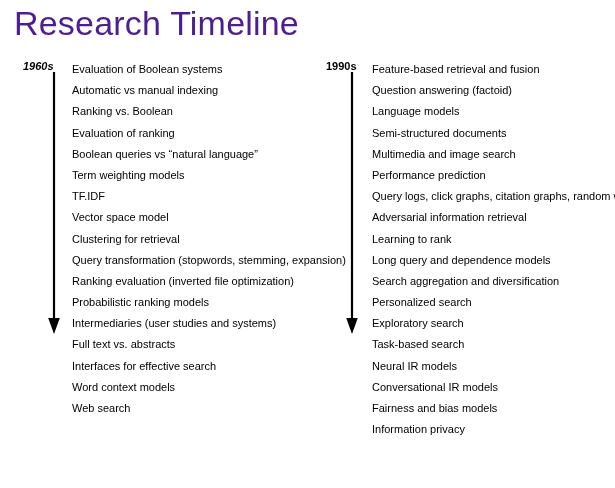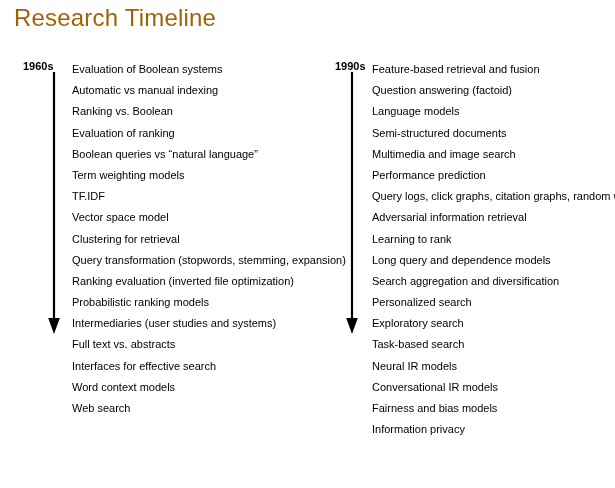--- a/index.html
+++ b/index.html
@@ -17,45 +17,45 @@
   }
   .slide {
     position: relative;
     width: 615px;
     height: 488px;
   }
   .title {
     position: absolute;
     left: 14px;
     top: 4px;
-    font-size: 24px;
+    font-size: 34px;
     font-weight: 400;
     letter-spacing: 0.2px;
-    color: #a16207;
+    color: #4c1d95;
     white-space: nowrap;
   }
 
   
   .column {
     position: absolute;
     top: 60px;
   }
   .column.left  { left: 20px;  width: 295px; }
   .column.right { left: 320px; width: 295px; }
 
   .decade-label {
     position: absolute;
     top: 0px;
     font-size: 11px;
     font-weight: 700;
     color: #000000;
     white-space: nowrap;
   }
-  .column.left .decade-label  { left: 3px; }
-  .column.right .decade-label { left: 15px; }
+  .column.left .decade-label  { left: 3px; font-style: italic; }
+  .column.right .decade-label { left: 6px; }
 
   
   .arrow-wrap {
     position: absolute;
     top: 12px;
   }
   .column.left .arrow-wrap  { left: 26px; }
   .column.right .arrow-wrap { left: 24px; }
 
   .items {

